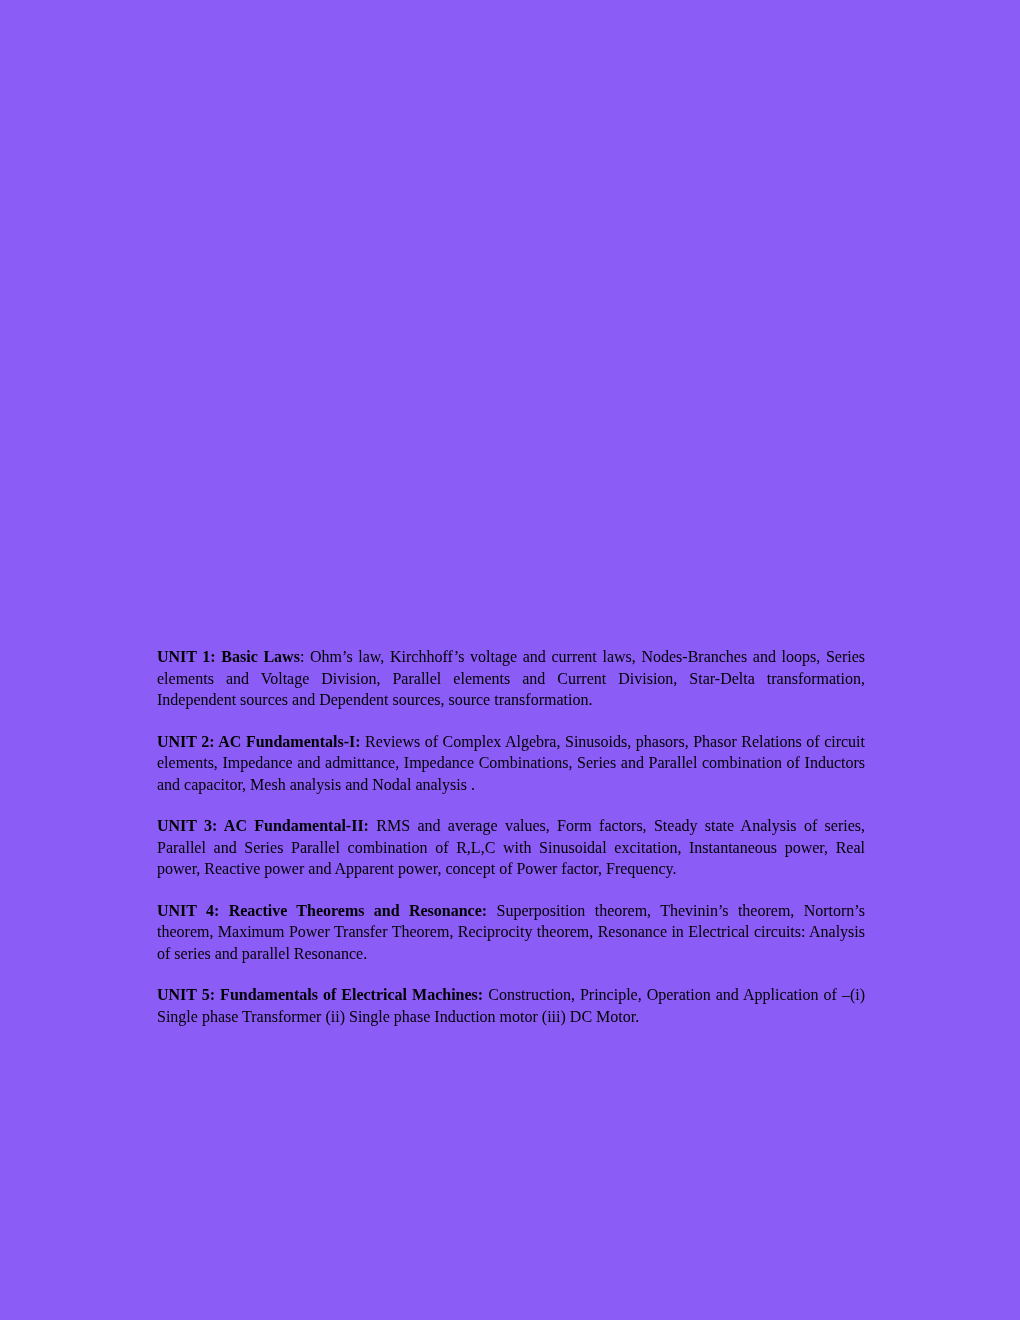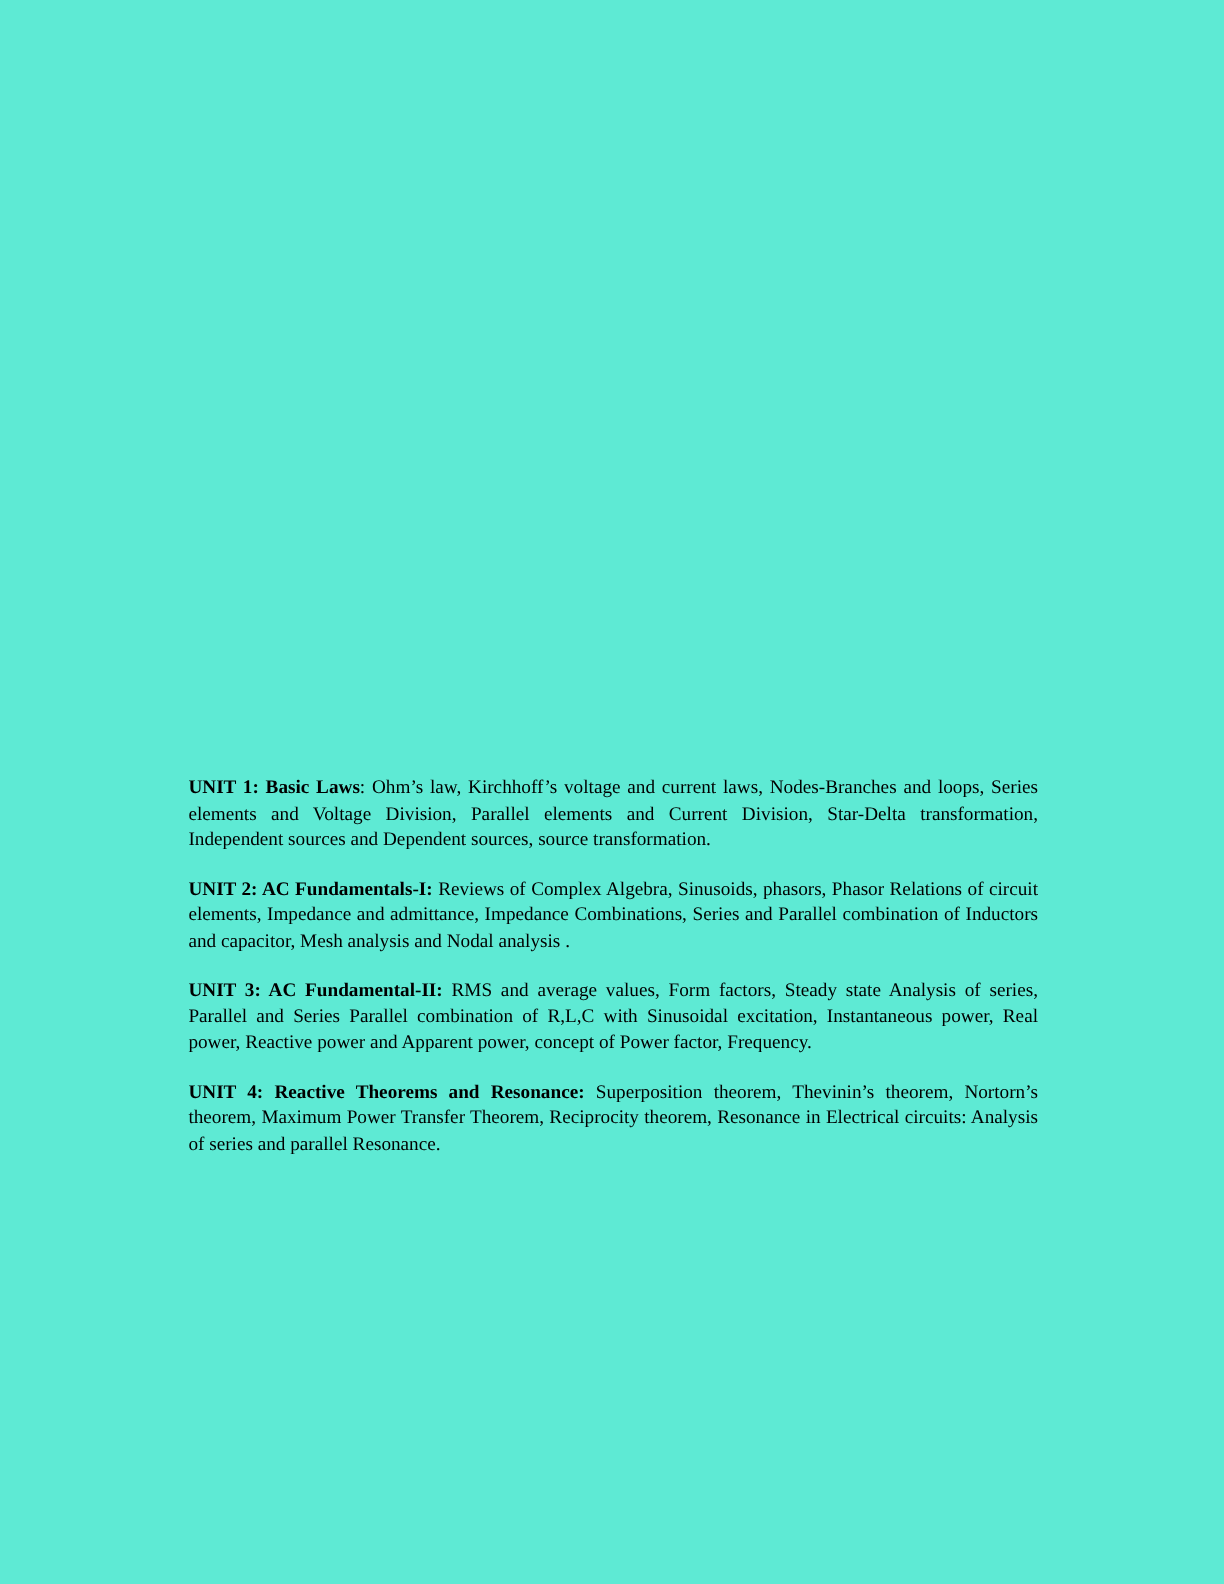--- a/index.html
+++ b/index.html
@@ -13,21 +13,21 @@
     position: relative;
     font-family: "Liberation Serif", serif;
     color: #000000;
   }
   .page {
     position: absolute;
     left: 0;
     top: 0;
     width: 1020px;
     height: 1320px;
-    background: #5eead4;
+    background: #8b5cf6;
   }
   .content {
     position: absolute;
     left: 157px;
     top: 646px;
     width: 708px;
   }
   .content p {
     margin: 0 0 20px 0;
     font-size: 16px;
@@ -46,15 +46,16 @@
   <div class="content">
 
     <p><span class="lead">UNIT 1:  Basic Laws</span><span>: Ohm’s law, Kirchhoff’s voltage and current laws, Nodes-Branches and loops, Series elements and Voltage Division, Parallel elements and Current Division, Star-Delta transformation, Independent sources and Dependent sources, source transformation.</span></p>
 
     <p><span class="lead">UNIT 2: AC Fundamentals-I:</span><span> Reviews of Complex Algebra, Sinusoids, phasors, Phasor Relations of circuit elements, Impedance and admittance,  Impedance Combinations, Series and  Parallel combination of Inductors and capacitor, Mesh analysis and Nodal analysis .</span></p>
 
     <p><span class="lead">UNIT 3: AC Fundamental-II:</span><span> RMS and average values, Form factors, Steady state Analysis of series, Parallel and Series Parallel combination of R,L,C with Sinusoidal excitation, Instantaneous power, Real power, Reactive power and Apparent power, concept of Power factor, Frequency.</span></p>
 
     <p><span class="lead">UNIT 4: Reactive Theorems and Resonance:</span><span> Superposition theorem, Thevinin’s theorem, Nortorn’s theorem, Maximum Power Transfer Theorem, Reciprocity theorem, Resonance in Electrical circuits: Analysis of series and parallel Resonance.</span></p>
 
+    <p><span class="lead">UNIT 5: Fundamentals of Electrical Machines:</span><span> Construction, Principle, Operation and Application of –(i) Single phase Transformer (ii) Single phase Induction motor (iii) DC Motor.</span></p>
 
   </div>
 </div>
 
 </body></html>

